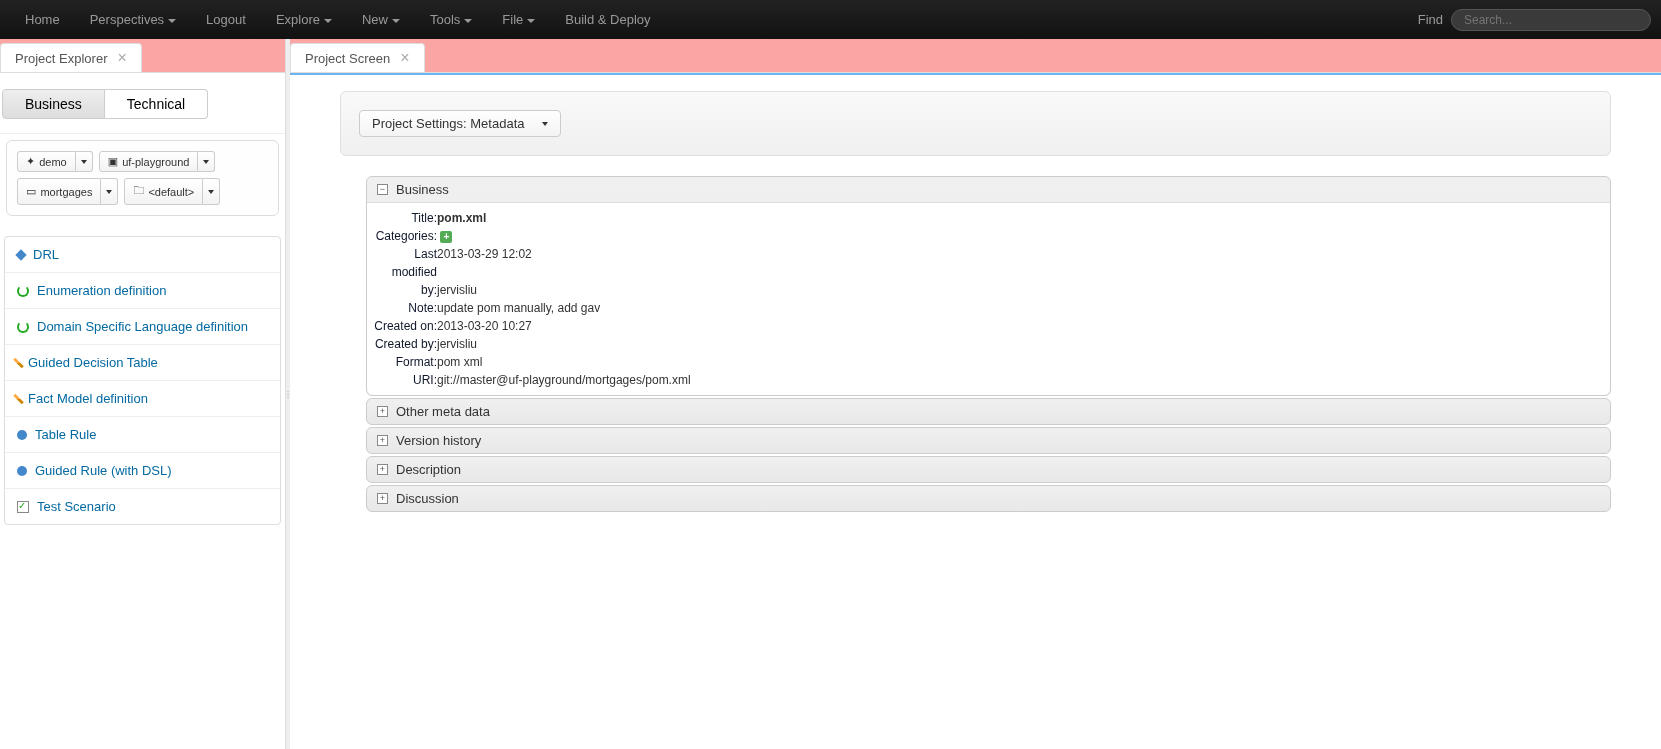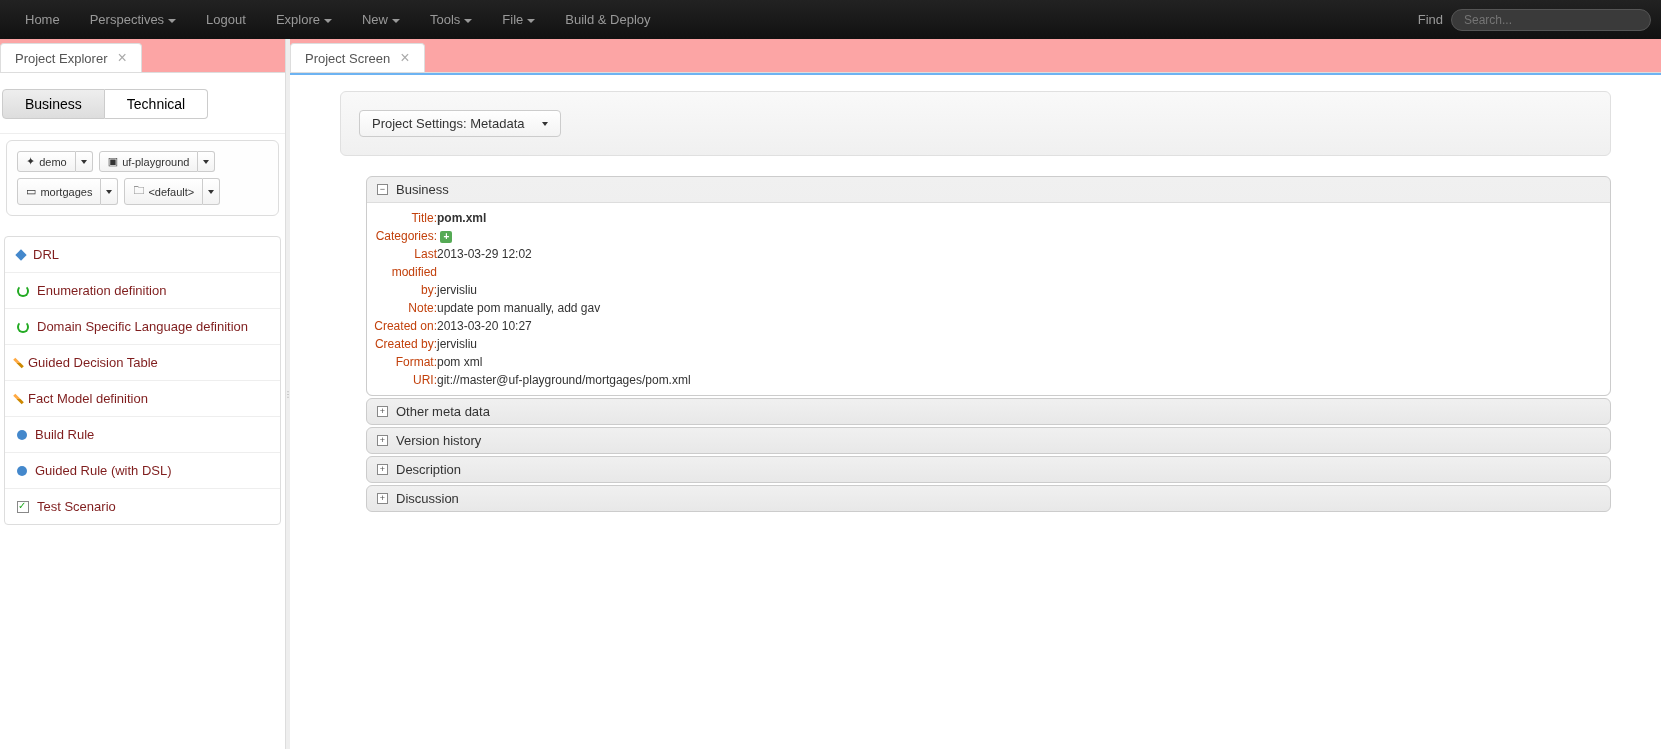--- a/index.html
+++ b/index.html
@@ -44,37 +44,37 @@
 .btn-group { display: flex; }
 .btn-sm { border: 1px solid #ccc; background: linear-gradient(#fff, #f3f3f3); padding: 3px 8px; font-size: 11px; display: flex; align-items: center; gap: 4px; }
 .btn-sm:first-child { border-top-left-radius: 3px; border-bottom-left-radius: 3px; }
 .btn-sm.dd { border-top-right-radius: 3px; border-bottom-right-radius: 3px; border-left: none; padding: 3px 5px; }
 .caret-sm { width: 0; height: 0; border-left: 3px solid transparent; border-right: 3px solid transparent; border-top: 4px solid #333; }
 
 
 .asset-list { margin: 0 4px; border: 1px solid #ddd; border-radius: 4px; }
 .asset-item { padding: 10px 12px; border-bottom: 1px solid #eee; display: flex; align-items: center; gap: 8px; cursor: pointer; }
 .asset-item:last-child { border-bottom: none; }
-.asset-label { color: #7f1d1d; font-size: 13px; }
+.asset-label { color: #0369a1; font-size: 13px; }
 .ico { width: 12px; height: 12px; display: inline-block; flex-shrink: 0; }
 
 
 .content-pad { padding: 16px 50px; }
 .settings-bar { border: 1px solid #e0e0e0; border-radius: 6px; background: linear-gradient(#f9f9f9, #f0f0f0); padding: 18px; margin-bottom: 20px; }
 .settings-dd { display: inline-flex; align-items: center; border: 1px solid #ccc; border-radius: 4px; background: linear-gradient(#fff, #f3f3f3); padding: 5px 12px; font-size: 13px; cursor: pointer; gap: 18px; }
 
 
 .meta-panels { margin-left: 26px; }
 .panel { border: 1px solid #ccc; border-radius: 6px; background: linear-gradient(#f0f0f0, #e8e8e8); margin-bottom: 2px; }
 .panel-header { display: flex; align-items: center; padding: 5px 10px; gap: 8px; cursor: pointer; }
 .panel-toggle { width: 11px; height: 11px; border: 1px solid #888; background: #fff; display: flex; align-items: center; justify-content: center; font-size: 9px; color: #555; line-height: 1; flex-shrink: 0; }
 .panel-title { font-size: 13px; color: #333; }
 .panel-body { background: #fff; border-top: 1px solid #ddd; padding: 6px 0 6px 0; border-bottom-left-radius: 6px; border-bottom-right-radius: 6px; }
 .meta-row { display: flex; font-size: 12px; line-height: 1.5; }
-.meta-key { width: 70px; text-align: right; color: #c2410c; }
+.meta-key { width: 70px; text-align: right; color: #0f172a; }
 .meta-val { color: #333; }
 .meta-val b { font-weight: bold; }
 .plus-badge { display: inline-block; width: 12px; height: 12px; background: #5a5; border-radius: 2px; color: #fff; font-size: 10px; text-align: center; line-height: 12px; font-weight: bold; }
 </style>
 </head>
 <body>
 
 <div class="navbar">
   <div class="nav-items">
     <div class="nav-item"><span>Home</span></div>
@@ -167,21 +167,21 @@
       <div class="asset-item">
           <span class="ico" style="background:linear-gradient(45deg,#c80 50%,#fa4 50%);transform:rotate(-45deg);width:3px;height:12px;"></span>
           <span class="asset-label">Guided Decision Table</span>
         </div>
       <div class="asset-item">
           <span class="ico" style="background:linear-gradient(45deg,#c80 50%,#fa4 50%);transform:rotate(-45deg);width:3px;height:12px;"></span>
           <span class="asset-label">Fact Model definition</span>
         </div>
       <div class="asset-item">
           <span class="ico" style="background:#48c;border-radius:50%;width:10px;height:10px;"></span>
-          <span class="asset-label">Build Rule</span>
+          <span class="asset-label">Table Rule</span>
         </div>
       <div class="asset-item">
           <span class="ico" style="background:#48c;border-radius:50%;width:10px;height:10px;"></span>
           <span class="asset-label">Guided Rule (with DSL)</span>
         </div>
       <div class="asset-item">
           <span class="ico" style="border:1px solid #888;position:relative;">
             <span style="position:absolute;color:#2a2;font-size:10px;top:-2px;left:0;">✓</span>
           </span>
           <span class="asset-label">Test Scenario</span>

